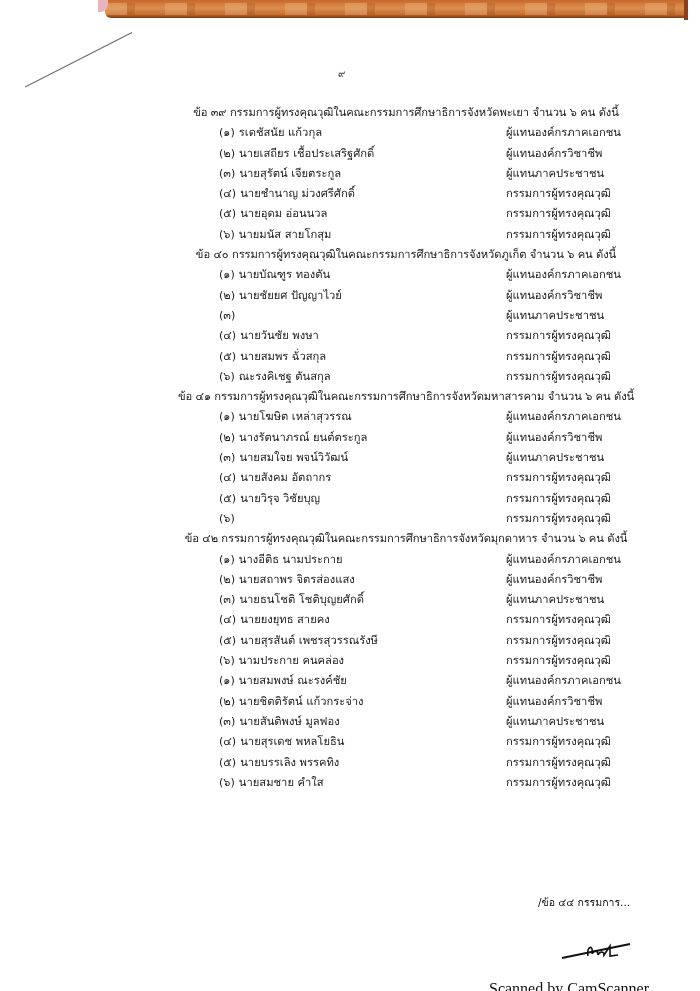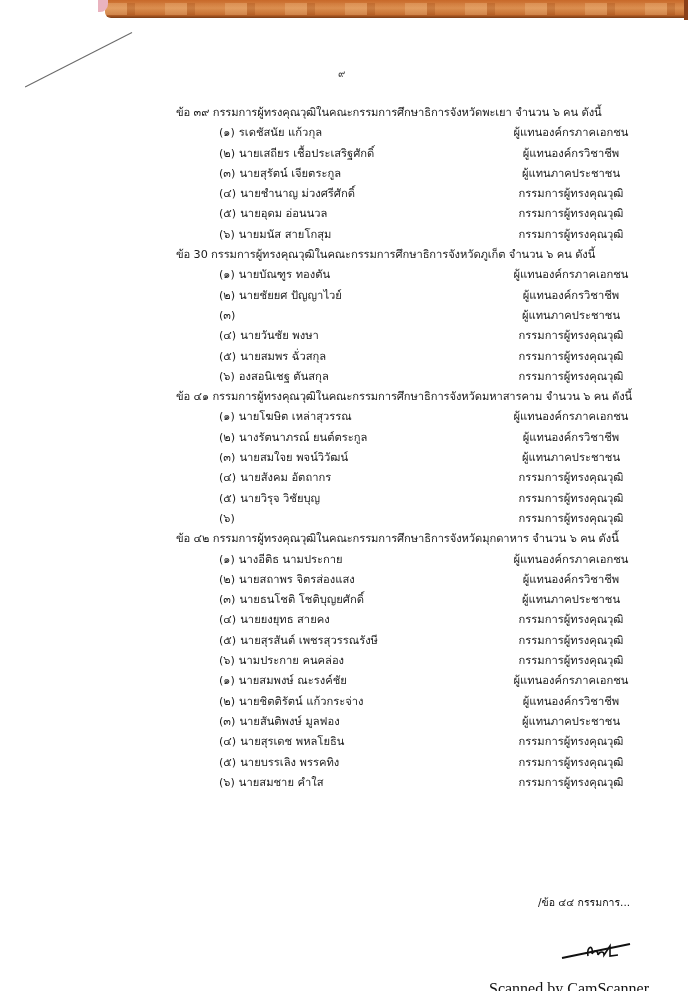--- a/index.html
+++ b/index.html
@@ -30,25 +30,25 @@
     background: #6a6a6a; transform-origin: right center;
     transform: translate(-6px, 24px) rotate(-27deg);
   }
   .page-number {
     position: absolute; left: 338px; top: 66px; font-size: 10px; color: #333;
   }
   .content {
     position: absolute; left: 176px; top: 103px; width: 460px;
     font-size: 11.2px; line-height: 20.3px;
   }
-  .section-head { white-space: nowrap; letter-spacing: -0.1px; }
+  .section-head { white-space: nowrap; letter-spacing: -0.1px; text-align: center; }
   .member {
     display: flex; justify-content: space-between; padding-left: 43px; white-space: nowrap;
   }
-  .member .role { width: 130px; text-align: center; }
+  .member .role { width: 130px; text-align: left; }
   .member .name-wrap { display: flex; gap: 4px; }
   .footer-ref {
     position: absolute; left: 538px; top: 894px; font-size: 10.5px; color: #111;
   }
   .signature {
     position: absolute; left: 560px; top: 940px; width: 80px; height: 22px;
   }
   .scanned {
     position: absolute; left: 489px; top: 962px;
     font-family: "Liberation Serif", serif; font-size: 16px; color: #111; margin-top: 18px;
@@ -107,21 +107,21 @@
     <div class="member">
         <span class="name-wrap">
           <span>(๖)</span>
           <span>นายมนัส  สายโกสุม</span>
         </span>
         <span class="role">กรรมการผู้ทรงคุณวุฒิ</span>
       </div>
   </div>
 
   <div>
-    <div class="section-head">ข้อ 30 กรรมการผู้ทรงคุณวุฒิในคณะกรรมการศึกษาธิการจังหวัดภูเก็ต จำนวน ๖ คน ดังนี้</div>
+    <div class="section-head">ข้อ ๔๐ กรรมการผู้ทรงคุณวุฒิในคณะกรรมการศึกษาธิการจังหวัดภูเก็ต จำนวน ๖ คน ดังนี้</div>
     <div class="member">
         <span class="name-wrap">
           <span>(๑)</span>
           <span>นายบัณฑูร  ทองตัน</span>
         </span>
         <span class="role">ผู้แทนองค์กรภาคเอกชน</span>
       </div>
     <div class="member">
         <span class="name-wrap">
           <span>(๒)</span>
@@ -145,21 +145,21 @@
     <div class="member">
         <span class="name-wrap">
           <span>(๕)</span>
           <span>นายสมพร  ฉั่วสกุล</span>
         </span>
         <span class="role">กรรมการผู้ทรงคุณวุฒิ</span>
       </div>
     <div class="member">
         <span class="name-wrap">
           <span>(๖)</span>
-          <span>องสอนิเชฐ  ตันสกุล</span>
+          <span>ณะรงคิเชฐ  ตันสกุล</span>
         </span>
         <span class="role">กรรมการผู้ทรงคุณวุฒิ</span>
       </div>
   </div>
 
   <div>
     <div class="section-head">ข้อ ๔๑ กรรมการผู้ทรงคุณวุฒิในคณะกรรมการศึกษาธิการจังหวัดมหาสารคาม จำนวน ๖ คน ดังนี้</div>
     <div class="member">
         <span class="name-wrap">
           <span>(๑)</span>

